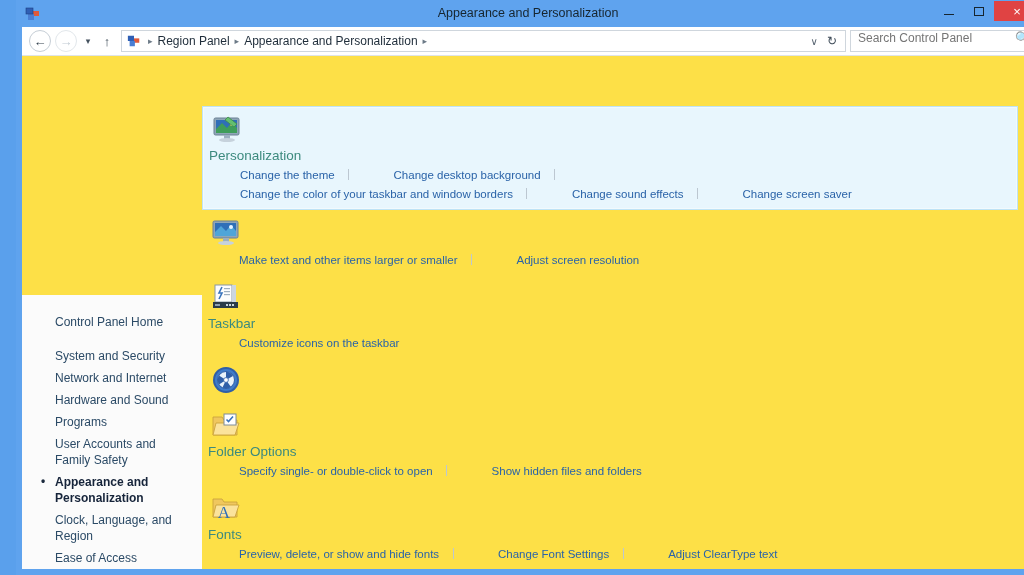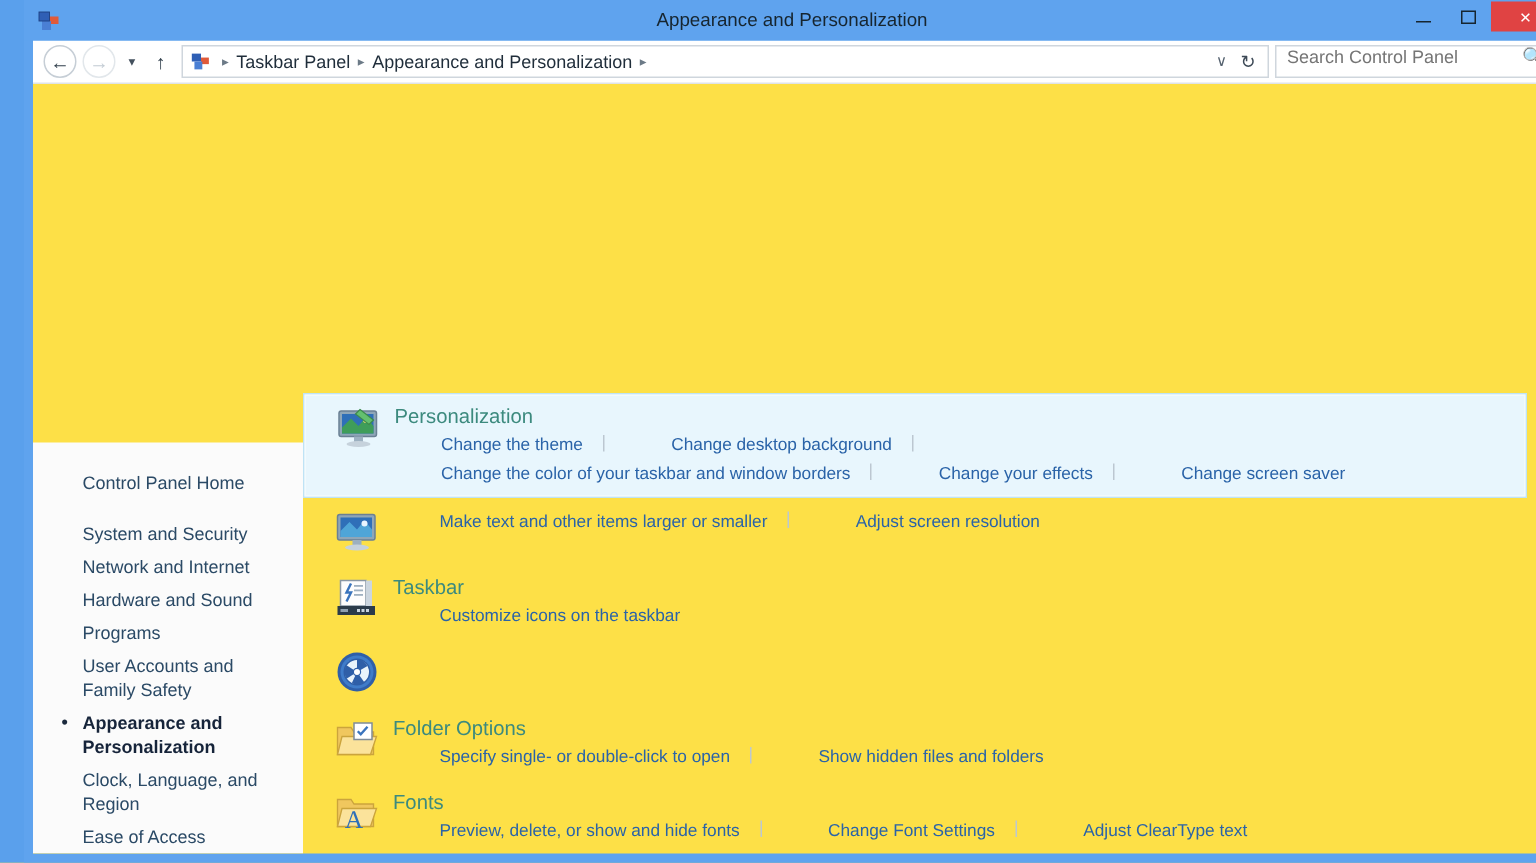--- a/index.html
+++ b/index.html
@@ -135,22 +135,23 @@
     position: absolute; left: 19px; top: 2px;
     font-size: 12px; color: #1b2a3d;
   }
 
   
   .main {
     flex: 1 1 auto; padding-top: 6px; position: relative;
   }
   .cat {
     display: flex; align-items: flex-start;
-    padding: 5px 6px 6px 18px;
+    padding: 5px 6px 6px 6px;
     margin-right: 16px;
+    flex-direction: column;
   }
   .cat.highlight {
     background: #e8f6fd;
     border: 1px solid #bfe3f5;
     outline: 1px solid #f2fafd;
     outline-offset: -2px;
   }
   .cat-icon {
     width: 32px; height: 32px; flex: 0 0 32px;
     margin: 2px 8px 0 2px; position: relative;
@@ -206,21 +207,21 @@
 
     <div class="crumbbox">
       <div class="crumb-icon">
         <svg width="14" height="14" viewBox="0 0 16 16">
           <rect x="1" y="2" width="7" height="6" fill="#2f5fb5"></rect>
           <rect x="8" y="5" width="6" height="5" fill="#e05a3a"></rect>
           <rect x="3" y="8" width="6" height="6" fill="#4a7fd4"></rect>
         </svg>
       </div>
       <span class="crumb-sep">▸</span>
-      <span class="crumb">Taskbar Panel</span>
+      <span class="crumb">Region Panel</span>
       <span class="crumb-sep">▸</span>
       <span class="crumb">Appearance and Personalization</span>
       <span class="crumb-sep">▸</span>
       <span class="crumb-spacer"></span>
       <span class="crumb-chev">∨</span>
       <span class="crumb-refresh">↻</span>
     </div>
 
     <div class="searchbox">
       <input placeholder="Search Control Panel" style="">
@@ -259,21 +260,21 @@
         <div class="cat-body">
           <div class="cat-title">Personalization</div>
           <div class="links">
             <span class="link">Change the theme</span>
             <span class="vsep"></span>
             <span class="link">Change desktop background</span>
             <span class="vsep"></span>
             <span class="row2">
               <span class="link">Change the color of your taskbar and window borders</span>
               <span class="vsep"></span>
-              <span class="link">Change your effects</span>
+              <span class="link">Change sound effects</span>
               <span class="vsep"></span>
               <span class="link">Change screen saver</span>
             </span>
           </div>
         </div>
       </div>
 
       <div class="cat">
         <div class="cat-icon">
           <svg width="32" height="32" viewBox="0 0 32 32">

